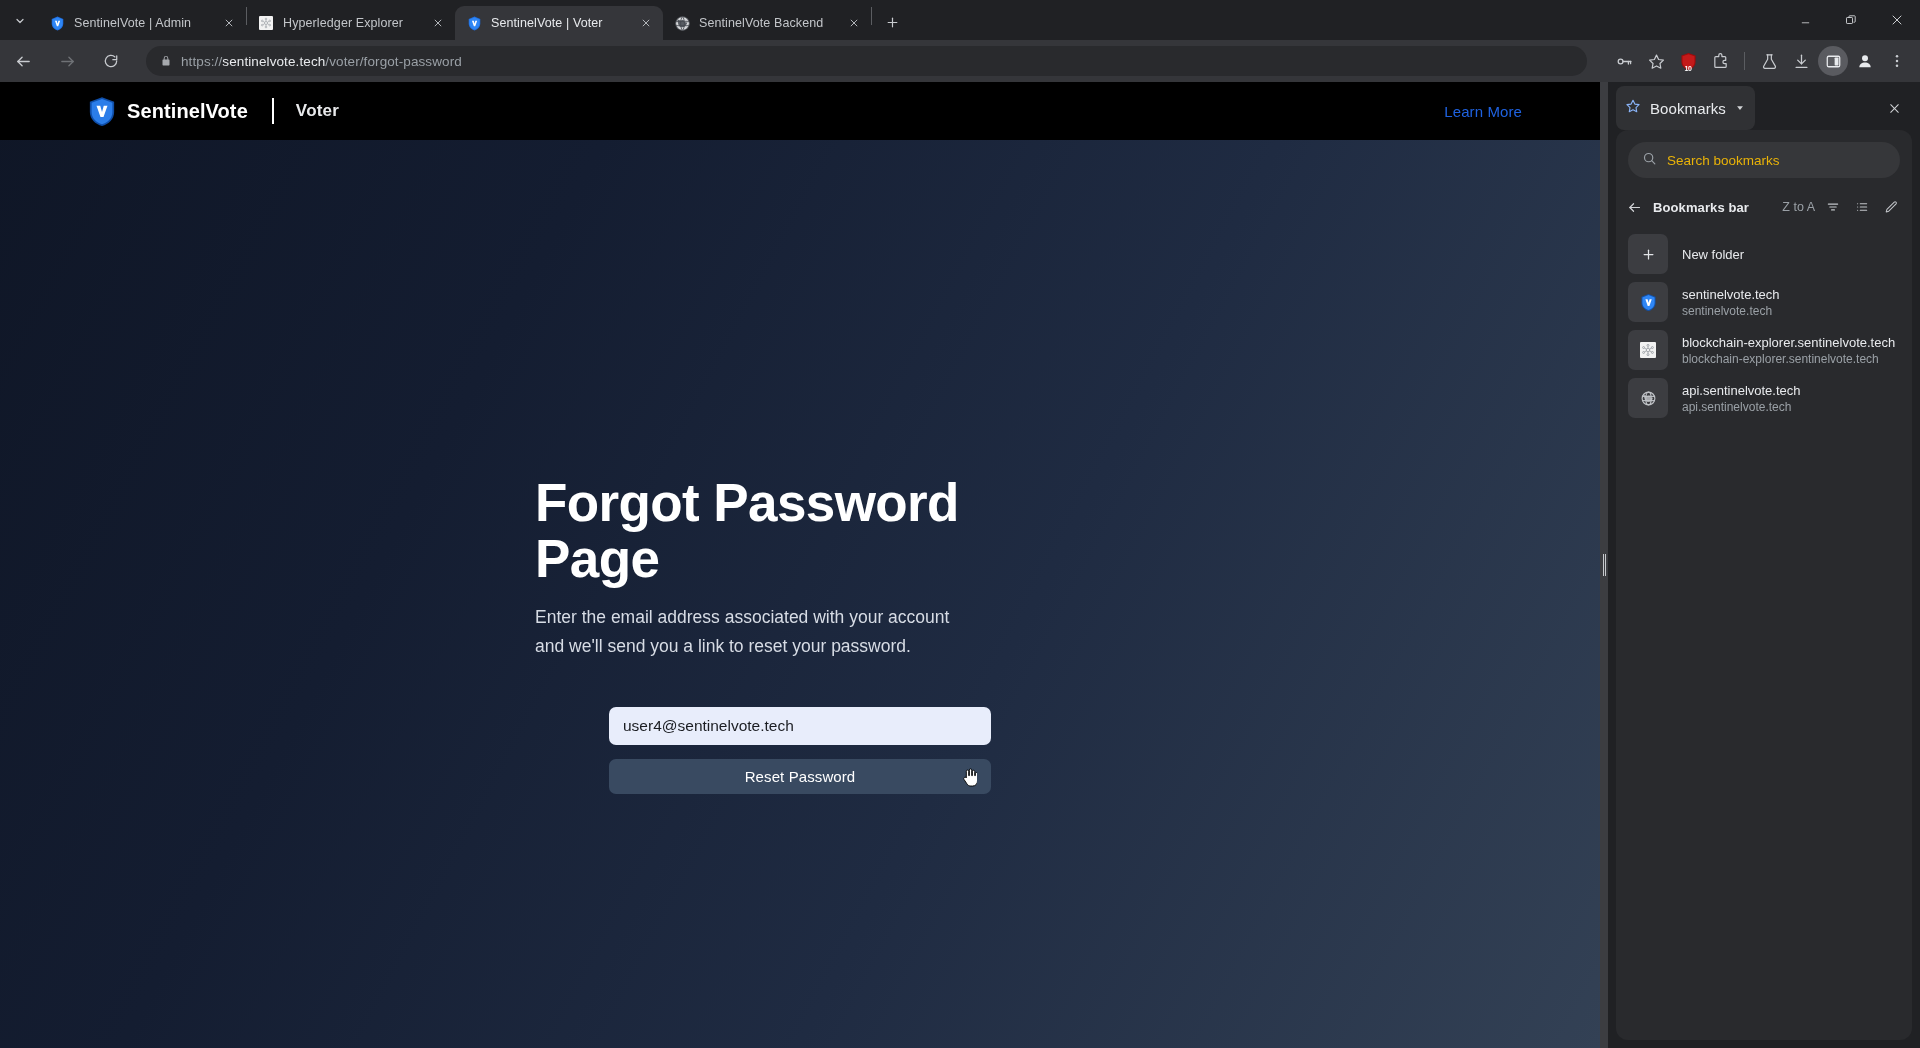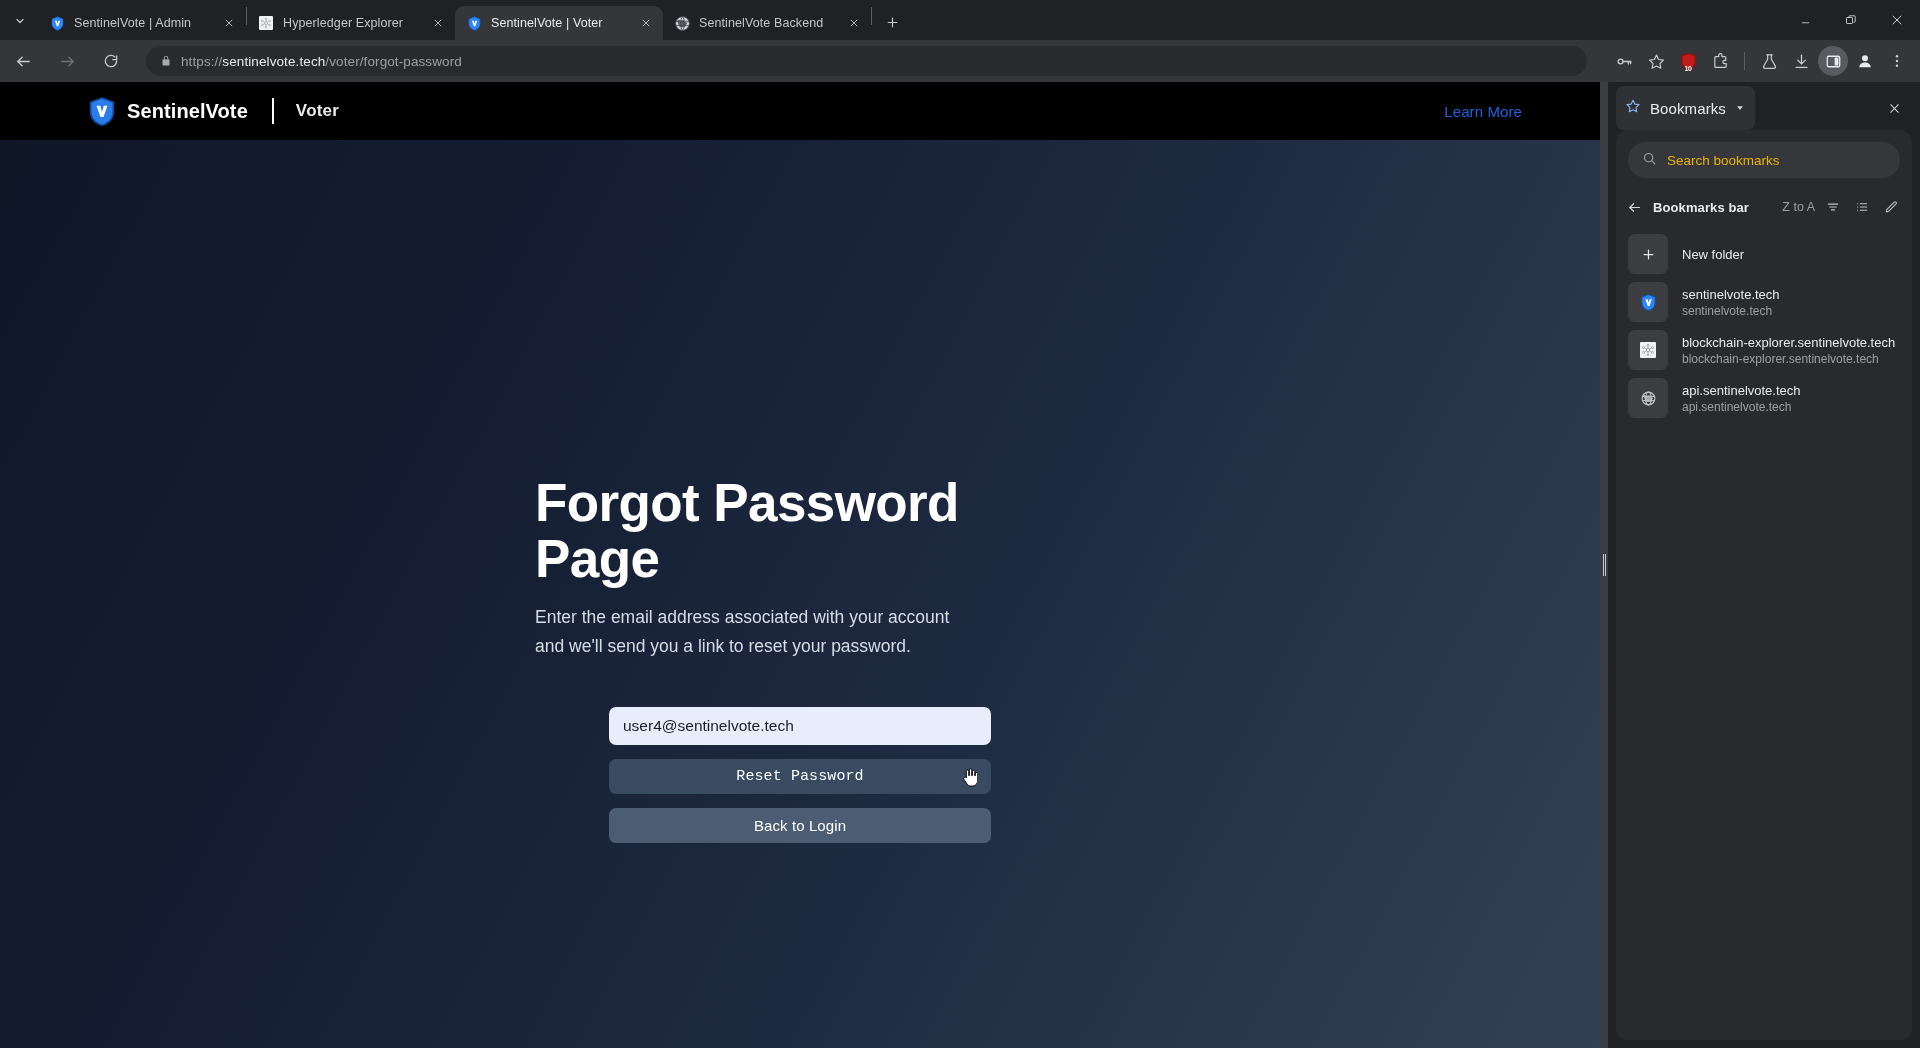--- a/index.html
+++ b/index.html
@@ -234,21 +234,21 @@
     height: 35px;
     border-radius: 7px;
     border: none;
     color: #ffffff;
     font-size: 15px;
     font-family: "Liberation Sans", sans-serif;
     letter-spacing: .1px;
     margin-bottom: 14px;
     position: relative;
   }
-  .btn-reset { background: #394a61; font-family: Liberation Mono, monospace; }
+  .btn-reset { background: #394a61; }
   .btn-back  { background: #4c5c73; }
   .cursor-hand {
     position: absolute;
     right: 14px;
     top: 9px;
     width: 15px; height: 19px;
   }
 
   
   .panel-resize {
@@ -633,23 +633,20 @@
 
         <div class="form">
           <input class="email-input" type="text" value="user4@sentinelvote.tech" style="">
           <button class="btn btn-reset">
             <span>Reset Password</span>
             <span class="cursor-hand">
               <svg viewBox="0 0 16 20" width="15" height="19">
                 <path d="M4.6 9.4V3.4a1.3 1.3 0 0 1 2.6 0v4.6h.6V2.1a1.3 1.3 0 0 1 2.6 0v5.9h.6V3.6a1.3 1.3 0 0 1 2.6 0v4.4h.6V5.9a1.2 1.2 0 0 1 2.4 0v7.4c0 3.4-2.1 5.8-5.3 5.8H9.4c-2 0-3.2-.9-4.2-2.4L2.1 12c-.5-.8-.2-1.7.6-2.1.7-.4 1.5-.2 1.9.5z" fill="#ffffff" stroke="#000000" stroke-width="1"></path>
               </svg>
             </span>
-          </button>
-          <button class="btn btn-back">
-            <span>Back to Login</span>
           </button>
         </div>
       </div>
     </div>
   </div>
 
   <div class="panel-resize">
     <span class="grip">
         <i></i>
         <i></i>

